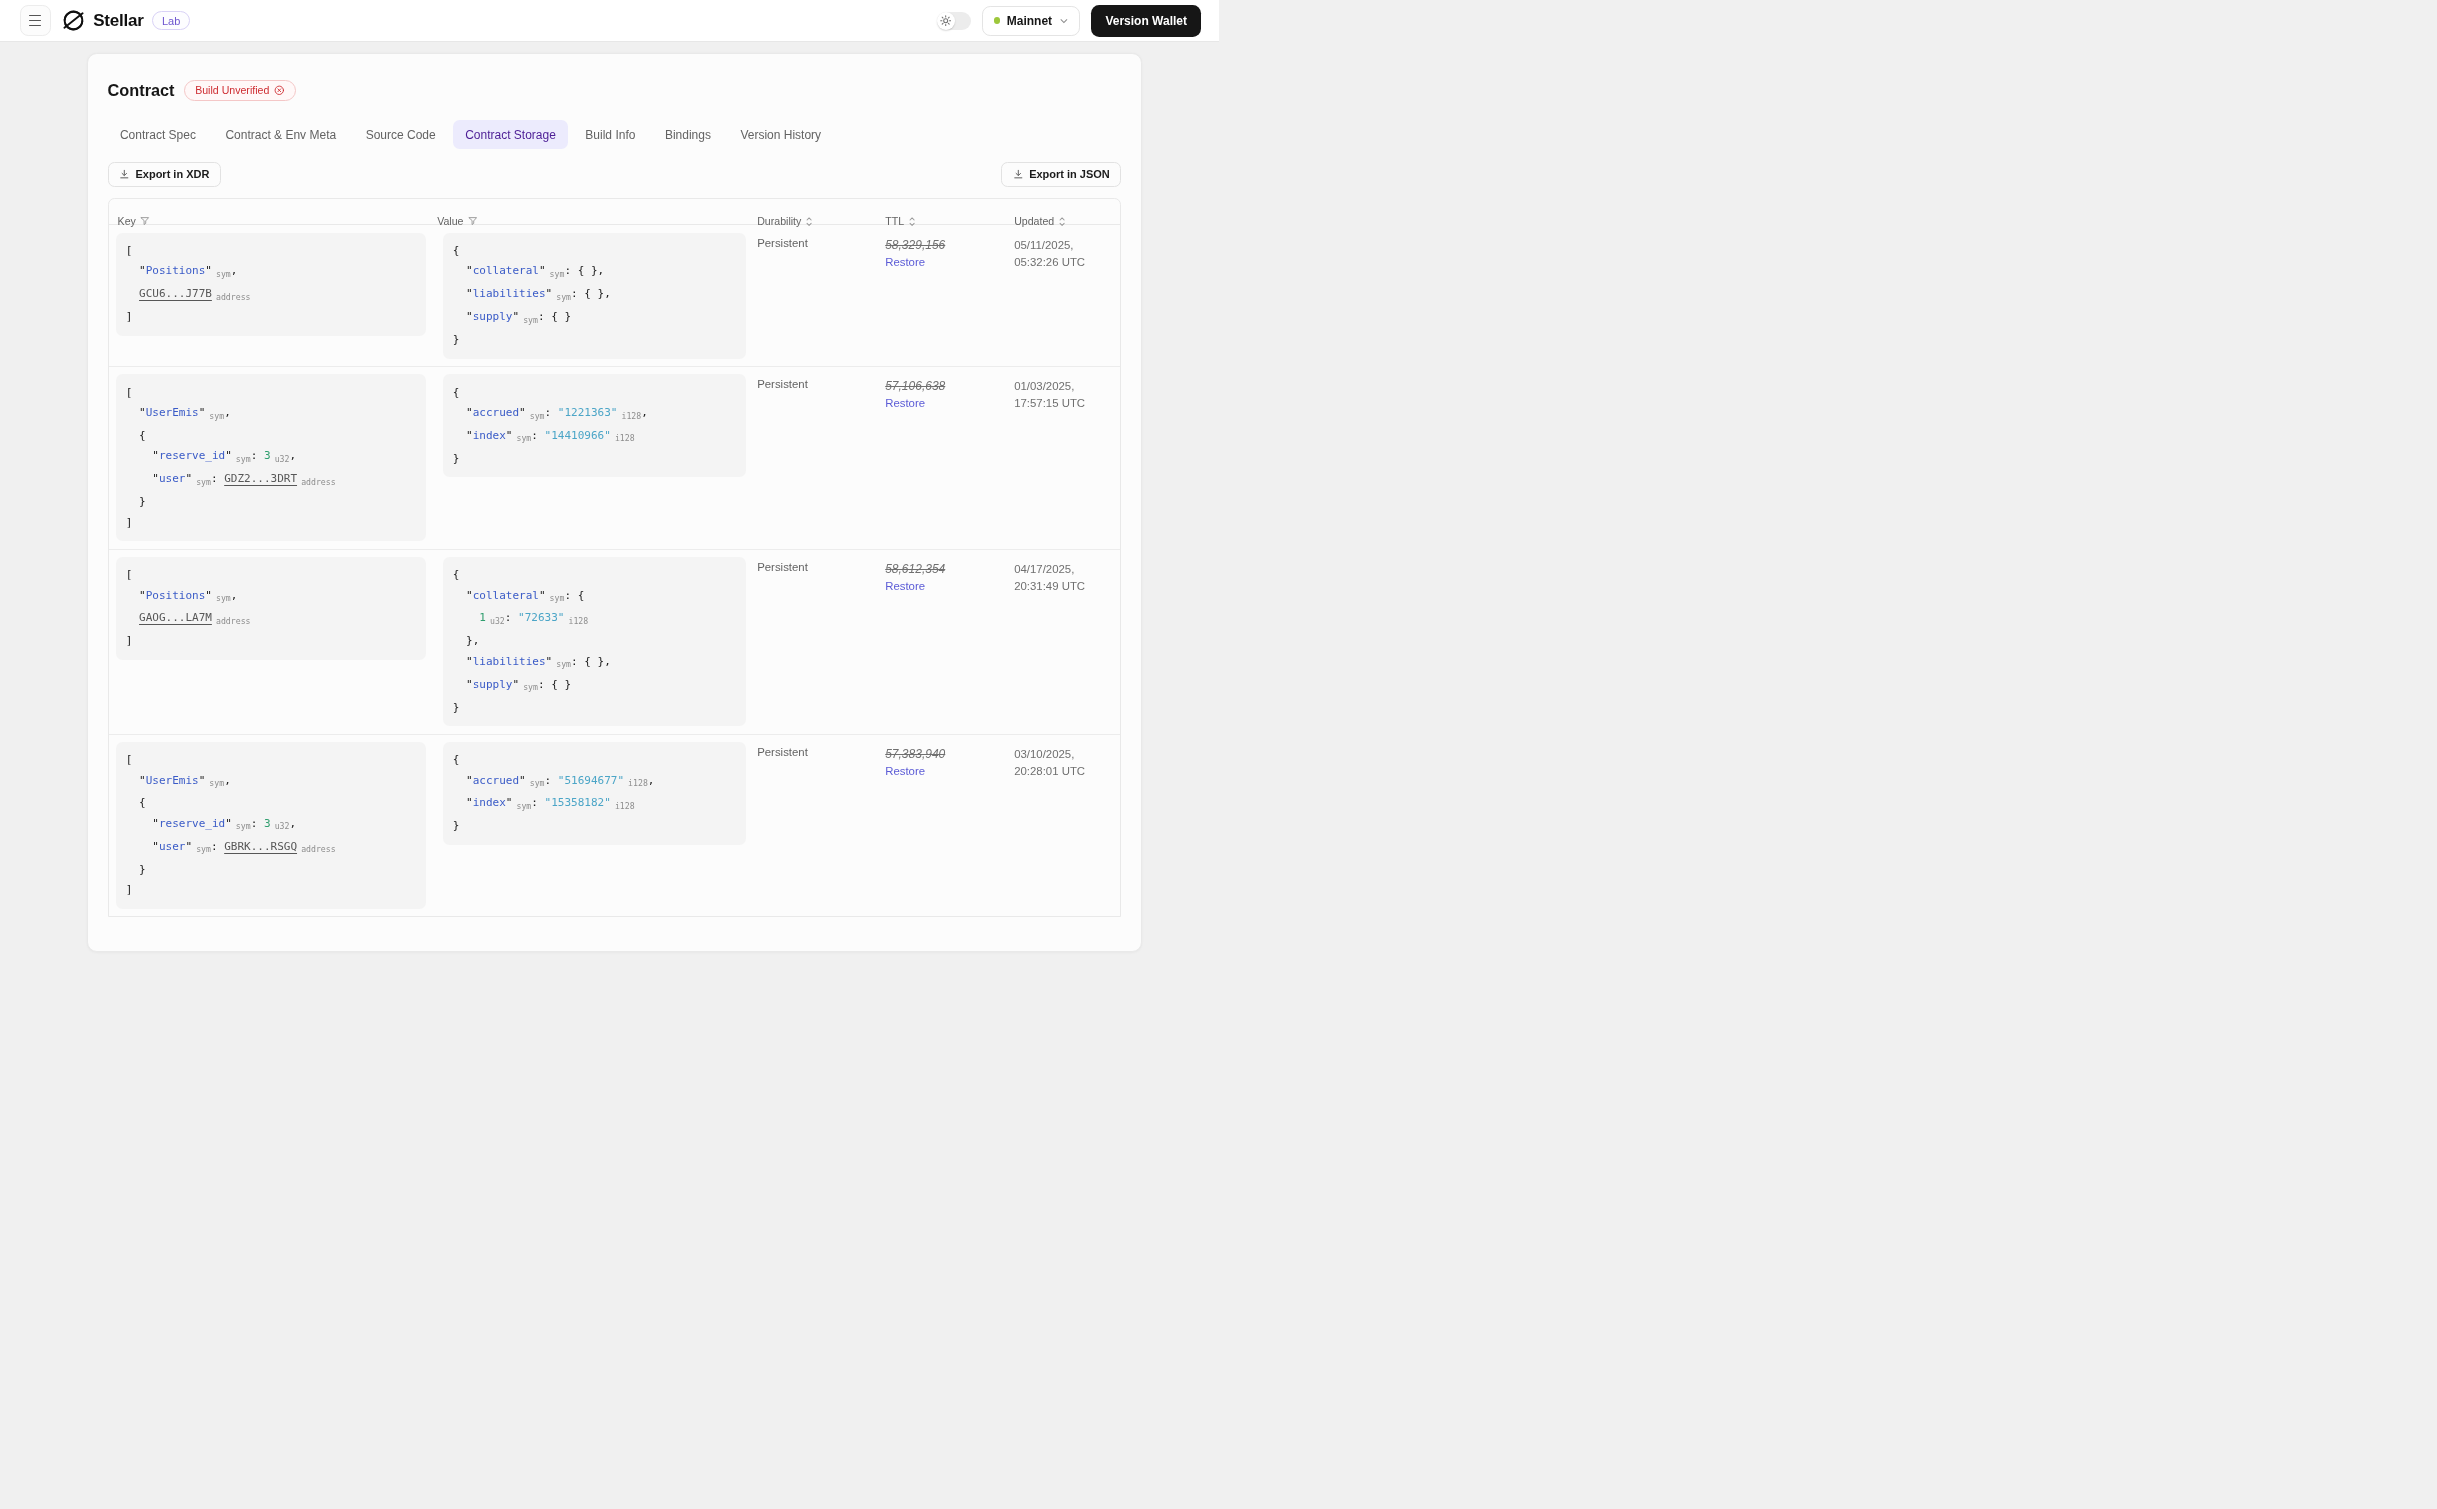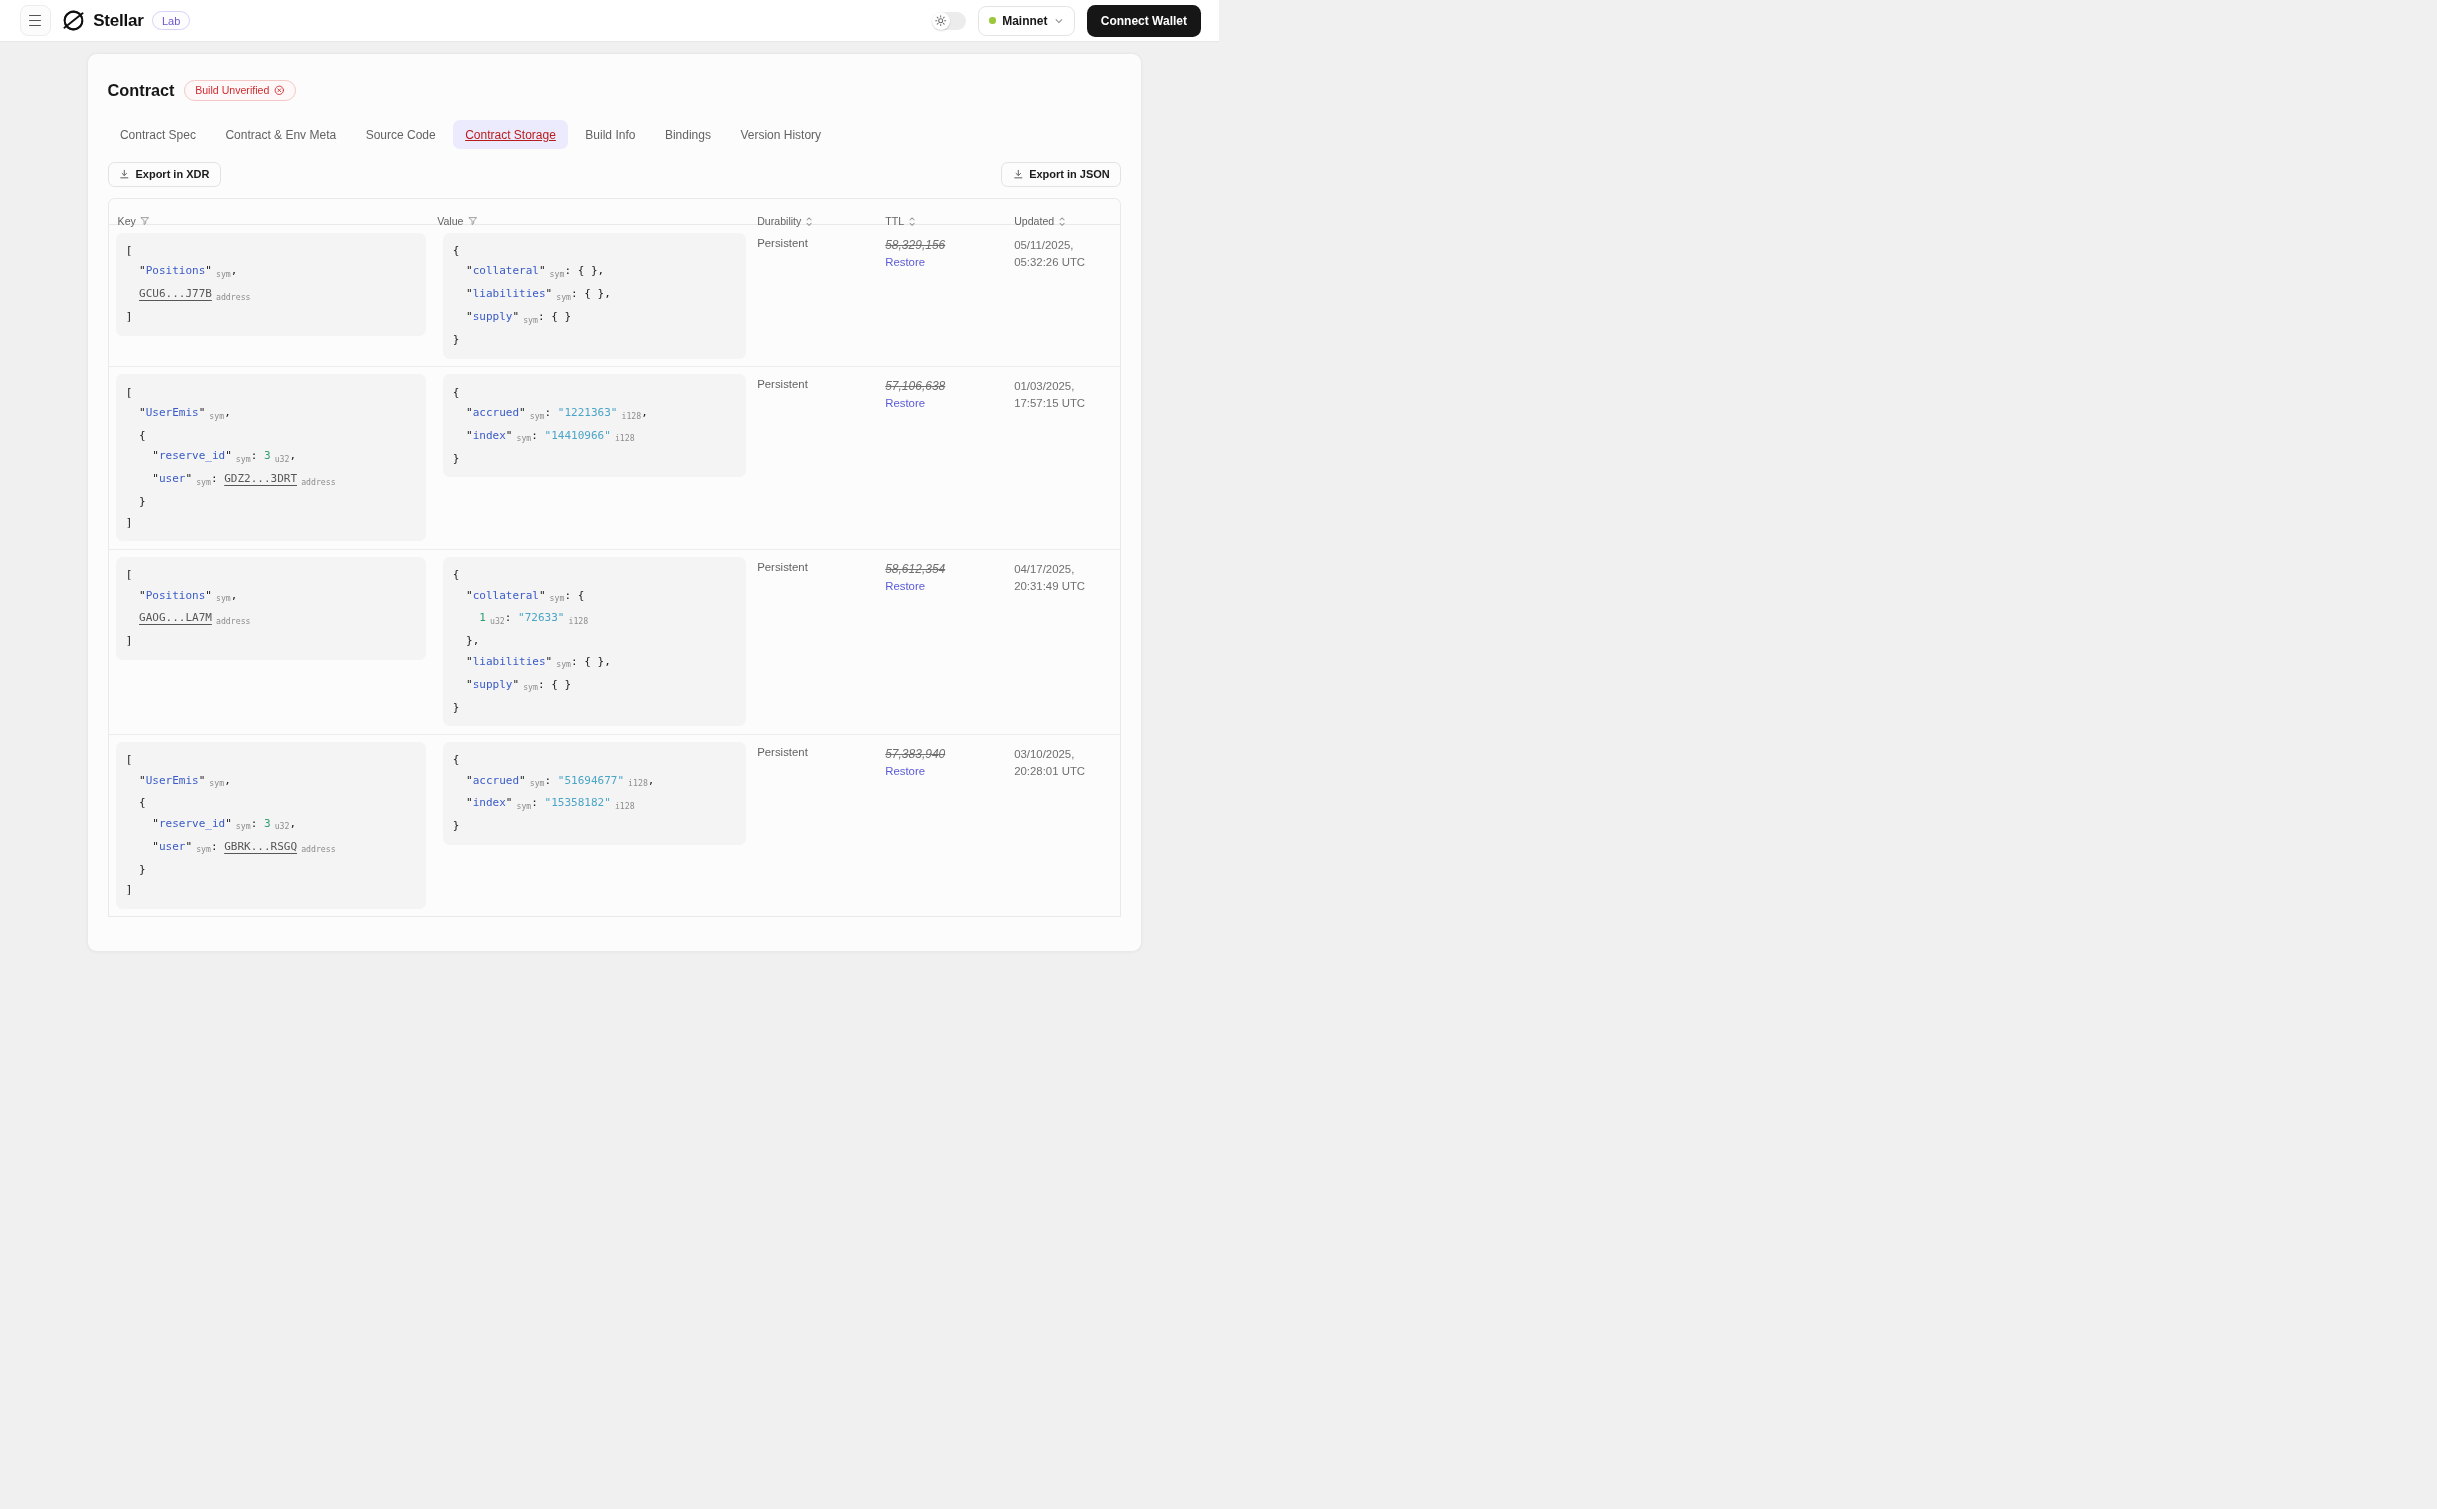--- a/index.html
+++ b/index.html
@@ -34,21 +34,21 @@
   .card { position:absolute; left:87px; top:53px; width:1055px; height:899px;
     background:#fcfcfc; border:0.8px solid #e9e9e9; border-radius:9.8px;
     box-shadow:0 0.8px 2.5px rgba(0,0,0,.04); padding:26px 19.6px 0 19.6px; }
   .card-title-row { display:flex; align-items:center; gap:9.8px; }
   .card-title { font-size:16.3px; font-weight:700; color:#161616; }
   .build-badge { display:flex; align-items:center; gap:4.9px; color:#ce2c31; font-size:10.6px;
     border:0.8px solid #f4c7c7; background:#fff8f8; border-radius:816px; padding:3.3px 9.8px; }
 
   .tabs { display:flex; align-items:flex-start; gap:4.9px; margin-top:19.6px; }
   .tab { font-size:12px; color:#636363; padding:7.4px 12.3px; border-radius:6.5px; cursor:pointer; white-space:nowrap; }
-  .tab.active { color:#b91c1c; background:#ecebfd;text-decoration:underline; }
+  .tab.active { color:#4c1d95; background:#ecebfd; }
 
   .export-row { display:flex; justify-content:space-between; gap:6.5px; margin-top:13px; }
   .export-btn { height:25px; display:flex; align-items:center; gap:5.7px; border:0.8px solid #e2e2e2;
     background:#fcfcfc; border-radius:6.5px; padding:0 10.6px; font-size:11px; font-weight:700;
     color:#1b1b1b; cursor:pointer; font-family:"Liberation Sans", sans-serif; }
 
   
   .storage-table { margin-top:11.4px; border:0.8px solid #e9e9e9; border-radius:6.5px 6.5px 0 0; overflow:hidden; }
   .t-head { display:grid; grid-template-columns:327px 320px 128px 129px 1fr; height:26px;
     align-items:center; border-bottom:0.8px solid #e9e9e9; }
@@ -117,21 +117,21 @@
     </div>
     <div class="net-btn">
       <span class="net-dot"></span>
       <span class="net-label">Mainnet</span>
       <span class="icon">
         <svg width="9.8" height="9.8" viewBox="0 0 24 24" fill="none" stroke="#8a8a8a" stroke-width="2.5" stroke-linecap="round">
             <path d="M5 9l7 7 7-7"></path>
           </svg>
       </span>
     </div>
-    <button class="wallet-btn">Connect Wallet</button>
+    <button class="wallet-btn">Version Wallet</button>
   </div>
 </div>
 
 <div class="card">
   <div class="card-title-row">
     <span class="card-title">Contract</span>
     <span class="build-badge">
       <span>Build Unverified</span>
       <span class="icon">
         <svg width="10.6" height="10.6" viewBox="0 0 24 24" fill="none" stroke="#ce2c31" stroke-width="2" stroke-linecap="round">

